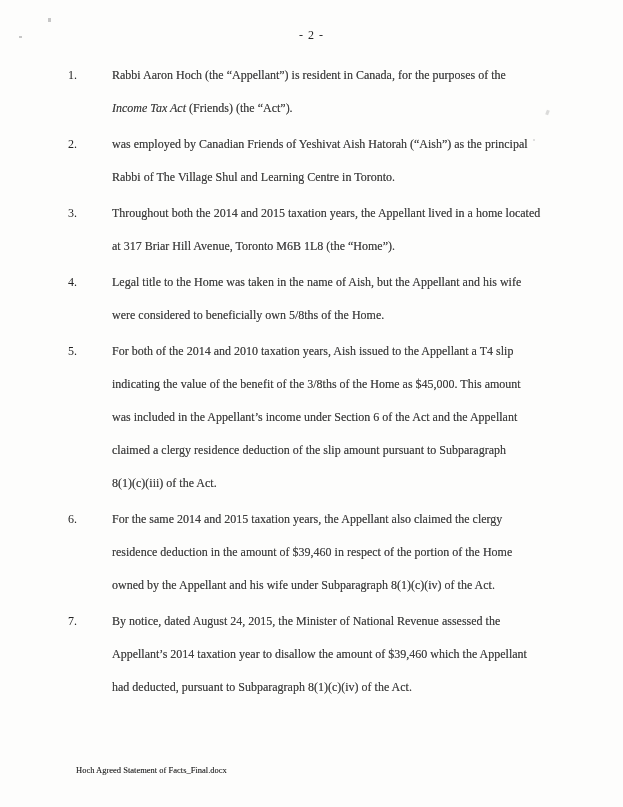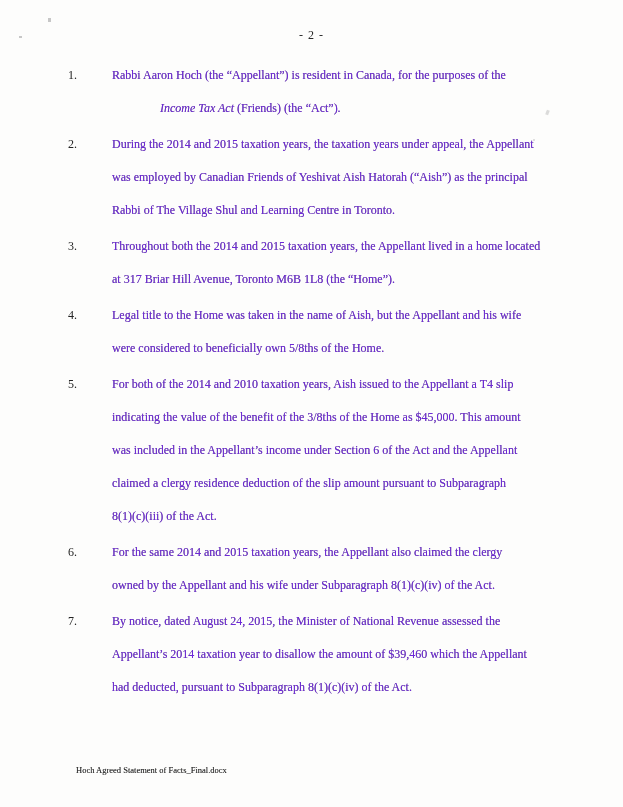--- a/index.html
+++ b/index.html
@@ -43,26 +43,25 @@
     line-height: 33px;
     color: #232323;
   }
   .para-body {
     flex: 1 1 auto;
   }
   .line {
     font-size: 12px;
     line-height: 33px;
     white-space: nowrap;
-    color: #6d28d9;
+    color: #404040;
     text-shadow: 0 0 0.45px rgba(30,30,30,0.55);
   }
   .line i {
     font-style: italic;
-    margin-left: 48px;
   }
   .footer {
     position: absolute;
     left: 76px;
     top: 765px;
     font-size: 8.5px;
     color: #2c2c2c;
     text-shadow: 0 0 0.4px rgba(40,40,40,0.5);
   }
   
@@ -86,21 +85,20 @@
       <div class="para">
         <div class="para-num">1.</div>
         <div class="para-body">
           <div class="line">Rabbi Aaron Hoch (the “Appellant”) is resident in Canada, for the purposes of the</div>
           <div class="line"><i>Income Tax Act</i><span> (Friends) (the “Act”).</span></div>
         </div>
       </div>
       <div class="para">
         <div class="para-num">2.</div>
         <div class="para-body">
-          <div class="line">During the 2014 and 2015 taxation years, the taxation years under appeal, the Appellant</div>
           <div class="line">was employed by Canadian Friends of Yeshivat Aish Hatorah (“Aish”) as the principal</div>
           <div class="line">Rabbi of The Village Shul and Learning Centre in Toronto.</div>
         </div>
       </div>
       <div class="para">
         <div class="para-num">3.</div>
         <div class="para-body">
           <div class="line">Throughout both the 2014 and 2015 taxation years, the Appellant lived in a home located</div>
           <div class="line">at 317 Briar Hill Avenue, Toronto M6B 1L8 (the “Home”).</div>
         </div>
@@ -119,20 +117,21 @@
           <div class="line">indicating the value of the benefit of the 3/8ths of the Home as $45,000.  This amount</div>
           <div class="line">was included in the Appellant’s income under Section 6 of the Act and the Appellant</div>
           <div class="line">claimed a clergy residence deduction of the slip amount pursuant to Subparagraph</div>
           <div class="line">8(1)(c)(iii) of the Act.</div>
         </div>
       </div>
       <div class="para">
         <div class="para-num">6.</div>
         <div class="para-body">
           <div class="line">For the same 2014 and 2015 taxation years, the Appellant also claimed the clergy</div>
+          <div class="line">residence deduction in the amount of $39,460 in respect of the portion of the Home</div>
           <div class="line">owned by the Appellant and his wife under Subparagraph 8(1)(c)(iv) of the Act.</div>
         </div>
       </div>
       <div class="para">
         <div class="para-num">7.</div>
         <div class="para-body">
           <div class="line">By notice, dated August 24, 2015, the Minister of National Revenue assessed the</div>
           <div class="line">Appellant’s 2014 taxation year to disallow the amount of $39,460 which the Appellant</div>
           <div class="line">had deducted, pursuant to Subparagraph 8(1)(c)(iv) of the Act.</div>
         </div>

